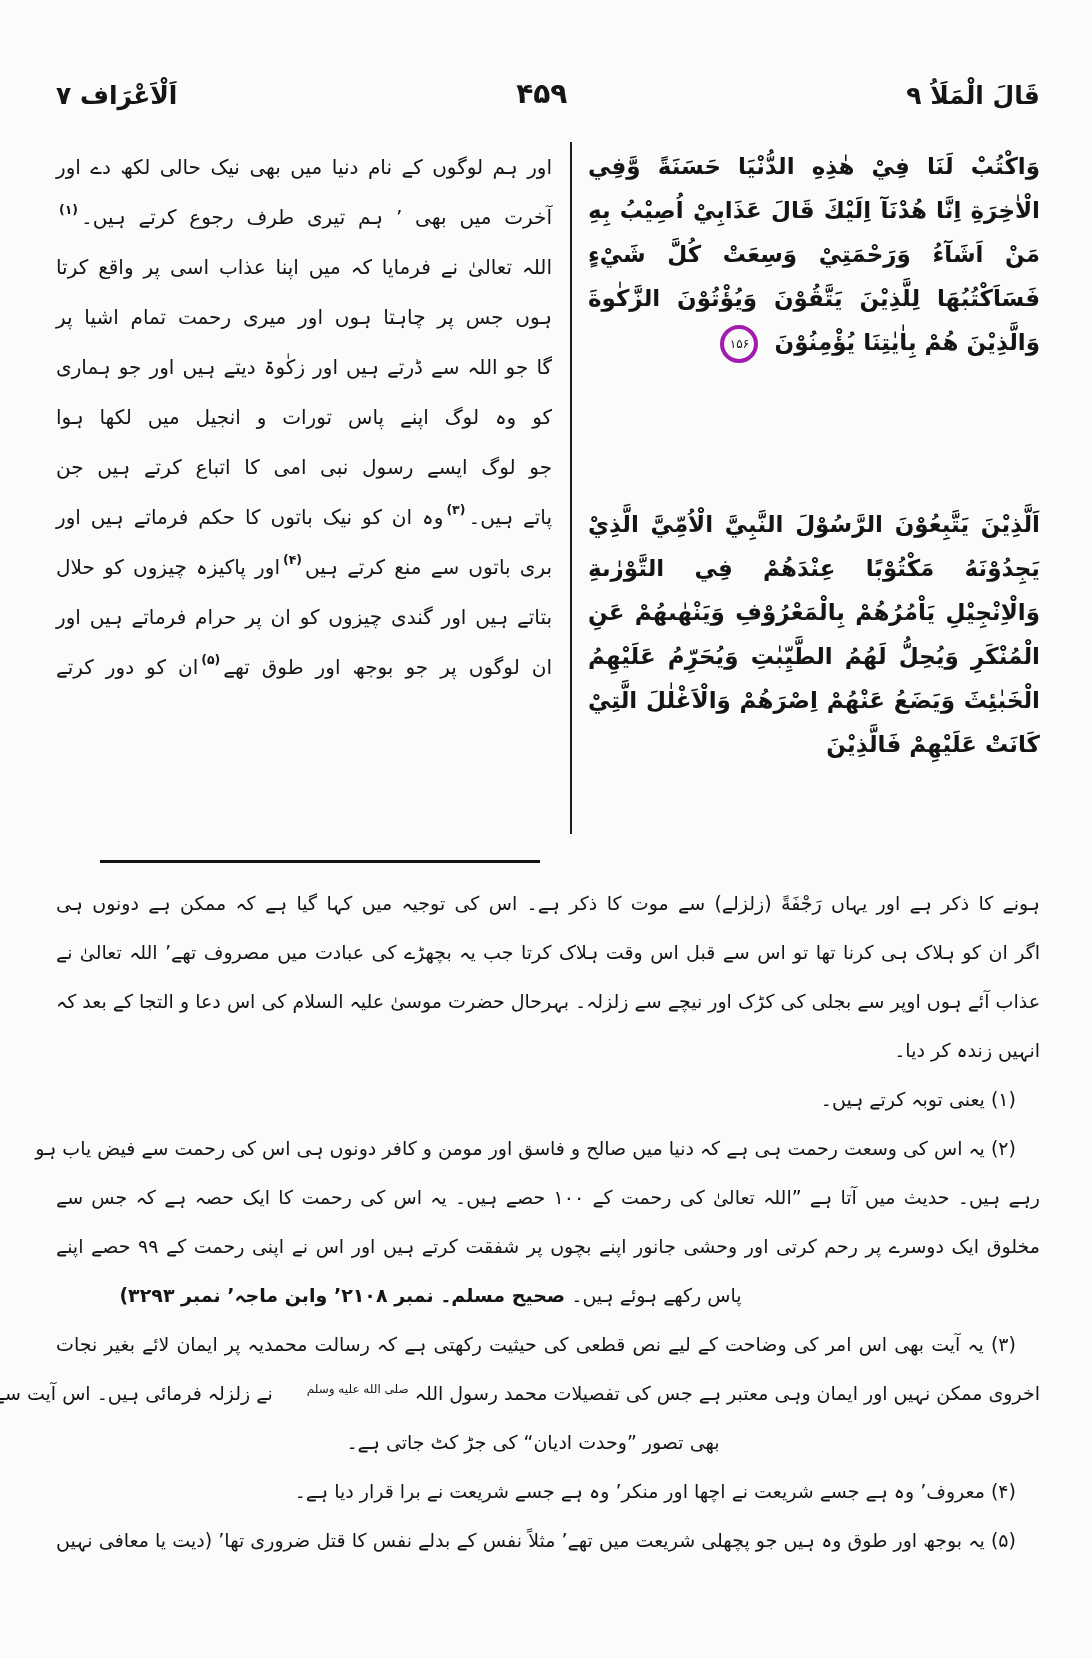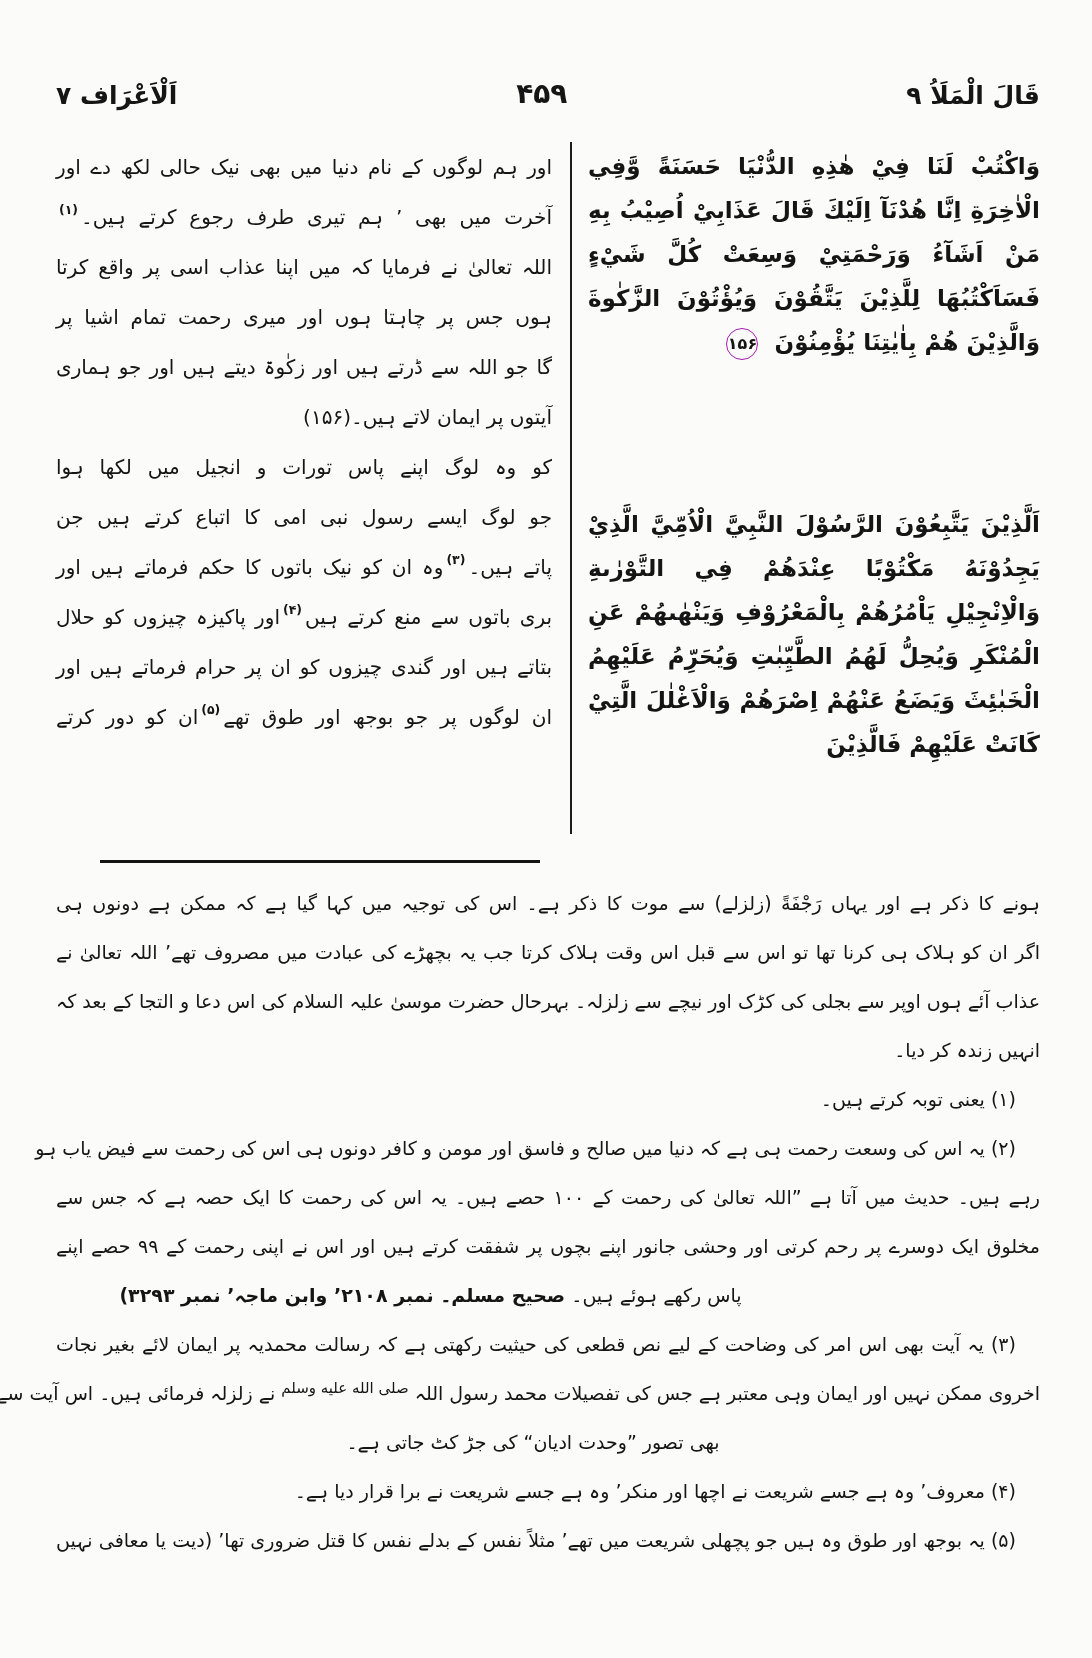--- a/index.html
+++ b/index.html
@@ -32,22 +32,22 @@
   .q-block{
     font-size:23px;font-weight:bold;
     line-height:44px;
     text-align:justify;
     letter-spacing:0;
   }
   .q-block.second{margin-top:138px;}
   .ayah-mark{
     display:inline-flex;align-items:center;justify-content:center;
     width:30px;height:30px;
-    border:1px solid #a21caf;border-radius:50%;
-    font-size:16px;font-weight:bold;line-height:1;
+    border:4px solid #a21caf;border-radius:50%;
+    font-size:12px;font-weight:normal;line-height:1;
     margin-right:8px;vertical-align:middle;
   }
   .col-div{
     flex:0 0 0;
     border-left:2.5px solid #1b1b1b;
     margin:2px 16px 0 18px;
     height:692px;
   }
   .col-urdu{
     flex:1 1 auto;
@@ -75,21 +75,21 @@
   .al-c{text-align:right;text-align-last:center;white-space:normal;}
   .ind{padding-right:24px;}
   .shift-l{padding-left:0;padding-right:235px;}
   .c-tight{padding-right:30px;}
   
   .seg-sup{
     font-size:12.5px;vertical-align:10px;line-height:1;
     margin:0 3px;font-weight:bold;
   }
   .seg-b{font-weight:bold;}
-  .seg-sm{font-size:15px;vertical-align:7px;line-height:1;letter-spacing:-.5px;}
+  .seg-sm{font-size:12px;vertical-align:7px;line-height:1;letter-spacing:-.5px;margin-left:28px;}
 </style>
 </head>
 <body>
 
 <div class="page">
 
   <div class="hdr">
     <span class="t">قَالَ الْمَلَاُ ۹</span>
     <span class="num">۴۵۹</span>
     <span class="t">اَلْاَعْرَاف ۷</span>
@@ -108,21 +108,20 @@
     </div>
 
     <div class="col-div"></div>
 
     <div class="col-urdu" id="urdu-col">
         <div class="u-line al-j"><span class="seg-t">اور ہم لوگوں کے نام دنیا میں بھی نیک حالی لکھ دے اور</span></div>
         <div class="u-line al-j"><span class="seg-t">آخرت میں بھی ’ ہم تیری طرف رجوع کرتے ہیں۔</span><span class="seg-sup">(۱)</span></div>
         <div class="u-line al-j"><span class="seg-t">اللہ تعالیٰ نے فرمایا کہ میں اپنا عذاب اسی پر واقع کرتا</span></div>
         <div class="u-line al-j"><span class="seg-t">ہوں جس پر چاہتا ہوں اور میری رحمت تمام اشیا پر</span></div>
         <div class="u-line al-j"><span class="seg-t">گا جو اللہ سے ڈرتے ہیں اور زکٰوۃ دیتے ہیں اور جو ہماری</span></div>
-        <div class="u-line al-r"><span class="seg-t">آیتوں پر ایمان لاتے ہیں۔(۱۵۶)</span></div>
         <div class="u-line al-j"><span class="seg-t">کو وہ لوگ اپنے پاس تورات و انجیل میں لکھا ہوا</span></div>
         <div class="u-line al-j"><span class="seg-t">جو لوگ ایسے رسول نبی امی کا اتباع کرتے ہیں جن</span></div>
         <div class="u-line al-j"><span class="seg-t">پاتے ہیں۔</span><span class="seg-sup">(۳)</span><span class="seg-t">وہ ان کو نیک باتوں کا حکم فرماتے ہیں اور</span></div>
         <div class="u-line al-j"><span class="seg-t">بری باتوں سے منع کرتے ہیں</span><span class="seg-sup">(۴)</span><span class="seg-t">اور پاکیزہ چیزوں کو حلال</span></div>
         <div class="u-line al-j"><span class="seg-t">بتاتے ہیں اور گندی چیزوں کو ان پر حرام فرماتے ہیں اور</span></div>
         <div class="u-line al-j"><span class="seg-t">ان لوگوں پر جو بوجھ اور طوق تھے</span><span class="seg-sup">(۵)</span><span class="seg-t">ان کو دور کرتے</span></div>
       </div>
 
   </div>
 

